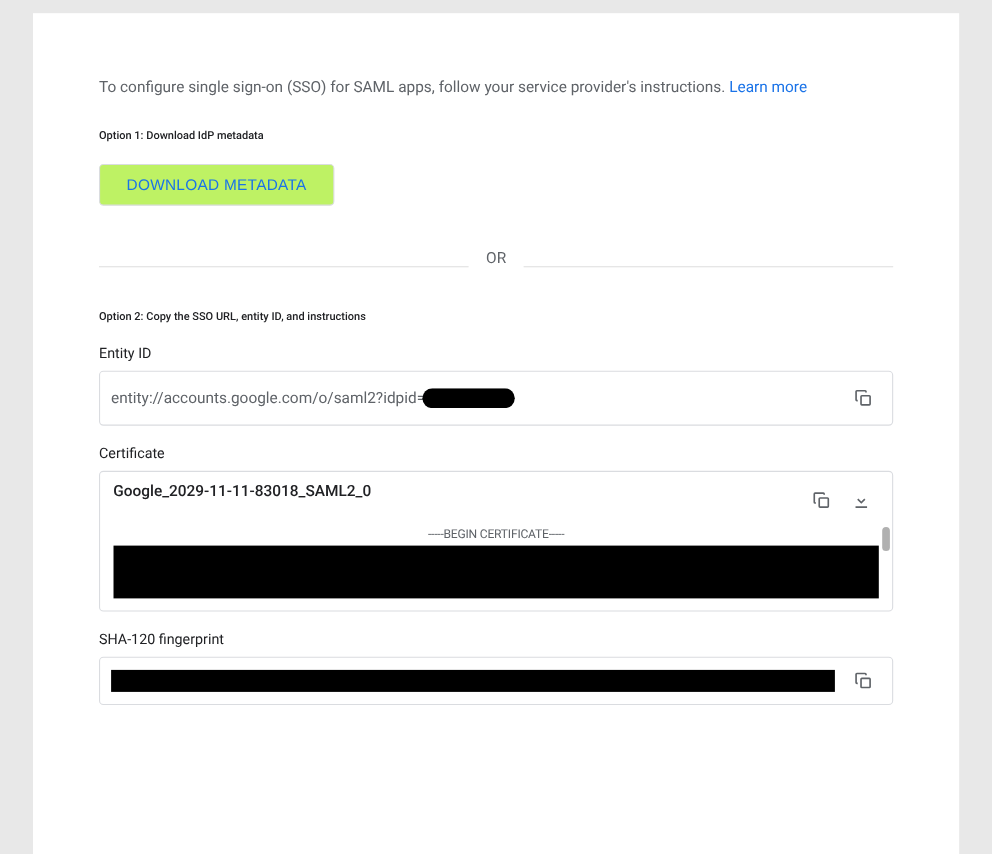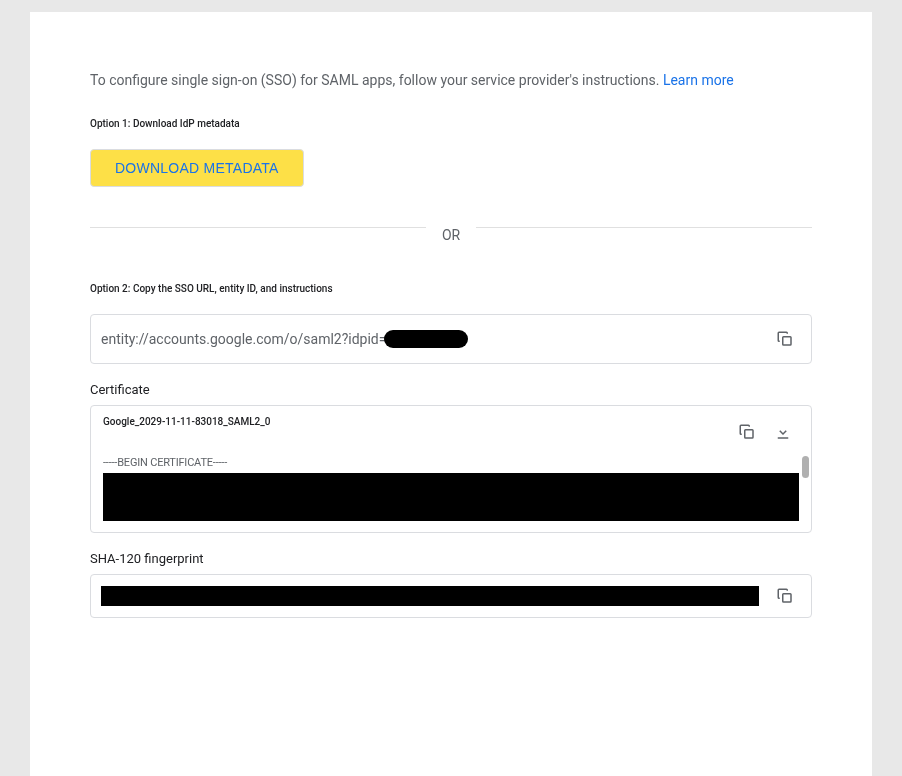--- a/index.html
+++ b/index.html
@@ -38,27 +38,27 @@
   .download-btn {
     display: inline-block;
     border: 1px solid #dadce0;
     border-radius: 4px;
     padding: 10px 24px;
     color: #1a73e8;
     font-weight: 500;
     letter-spacing: 0.25px;
     font-size: 14px;
     cursor: pointer;
-    background: #fde047;
+    background: #bef264;
     text-transform: uppercase;
     text-align: right;
   }
   .divider-row {
     display: flex;
-    align-items: flex-start;
+    align-items: flex-end;
     margin: 40px 0 40px 0;
   }
   .divider-line {
     flex: 1;
     height: 1px;
     background: #e0e0e0;
   }
   .divider-text {
     padding: 0 16px;
     color: #5f6368;
@@ -122,21 +122,21 @@
     position: relative;
   }
   .cert-header {
     display: flex;
     align-items: flex-start;
     padding: 10px 12px 8px 12px;
   }
   .cert-header-text { flex: 1; }
   .cert-name {
     font-weight: 500;
-    font-size: 10px;
+    font-size: 14px;
     color: #202124;
   }
   .cert-exp {
     font-size: 12px;
     color: #5f6368;
     margin-top: 2px;
   }
   .cert-actions {
     display: flex;
     gap: 4px;
@@ -147,20 +147,21 @@
     display: flex;
     align-items: center;
     justify-content: center;
     cursor: pointer;
     color: #5f6368;
   }
   .cert-body {
     height: 76px;
     position: relative;
     padding: 0 12px 8px 12px;
+    text-align: center;
   }
   .cert-scroll {
     height: 100%;
     overflow: hidden;
     position: relative;
   }
   .cert-begin {
     font-size: 11px;
     color: #5f6368;
     letter-spacing: -0.2px;
@@ -217,20 +218,21 @@
       <div class="divider-line"></div>
       <div class="divider-text">OR</div>
       <div class="divider-line"></div>
     </div>
 
     <div class="option-title">Option 2: Copy the SSO URL, entity ID, and instructions</div>
 
     
 
     
+    <div class="field-label">Entity ID</div>
     <div class="field-box">
       <div class="field-value">
         <span>entity://accounts.google.com/o/saml2?idpid=</span>
           <span class="redact-pill" style="width:84px;height:18px;"></span>
       </div>
       <div class="copy-icon">
         <svg width="18" height="18" viewBox="0 0 24 24" fill="none" stroke="currentColor" stroke-width="2">
           <rect x="9" y="9" width="11" height="11" rx="1"></rect>
           <path d="M5 15H4a1 1 0 0 1-1-1V4a1 1 0 0 1 1-1h10a1 1 0 0 1 1 1v1"></path>
         </svg>

